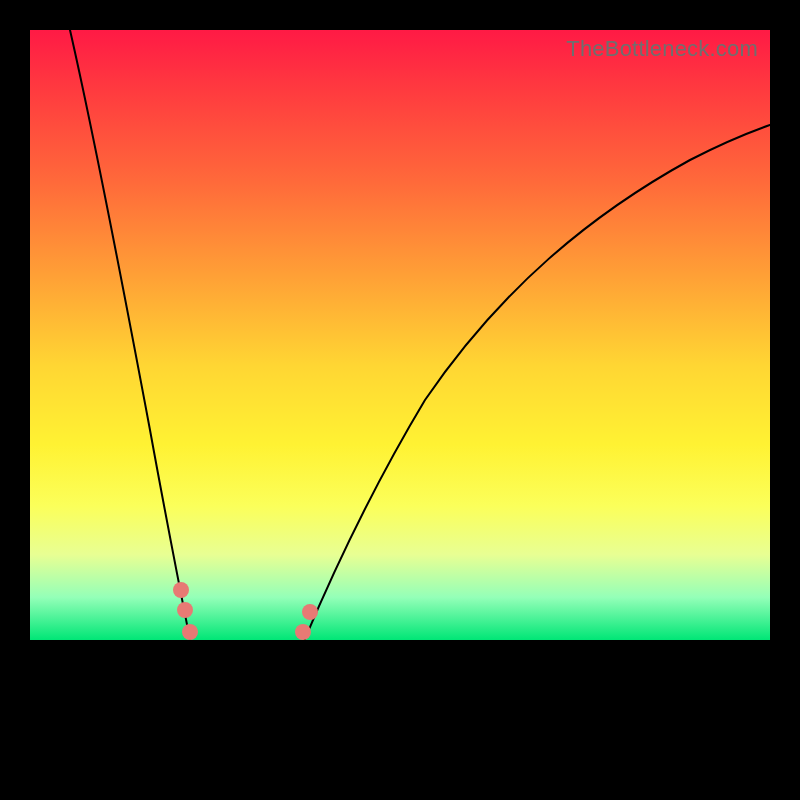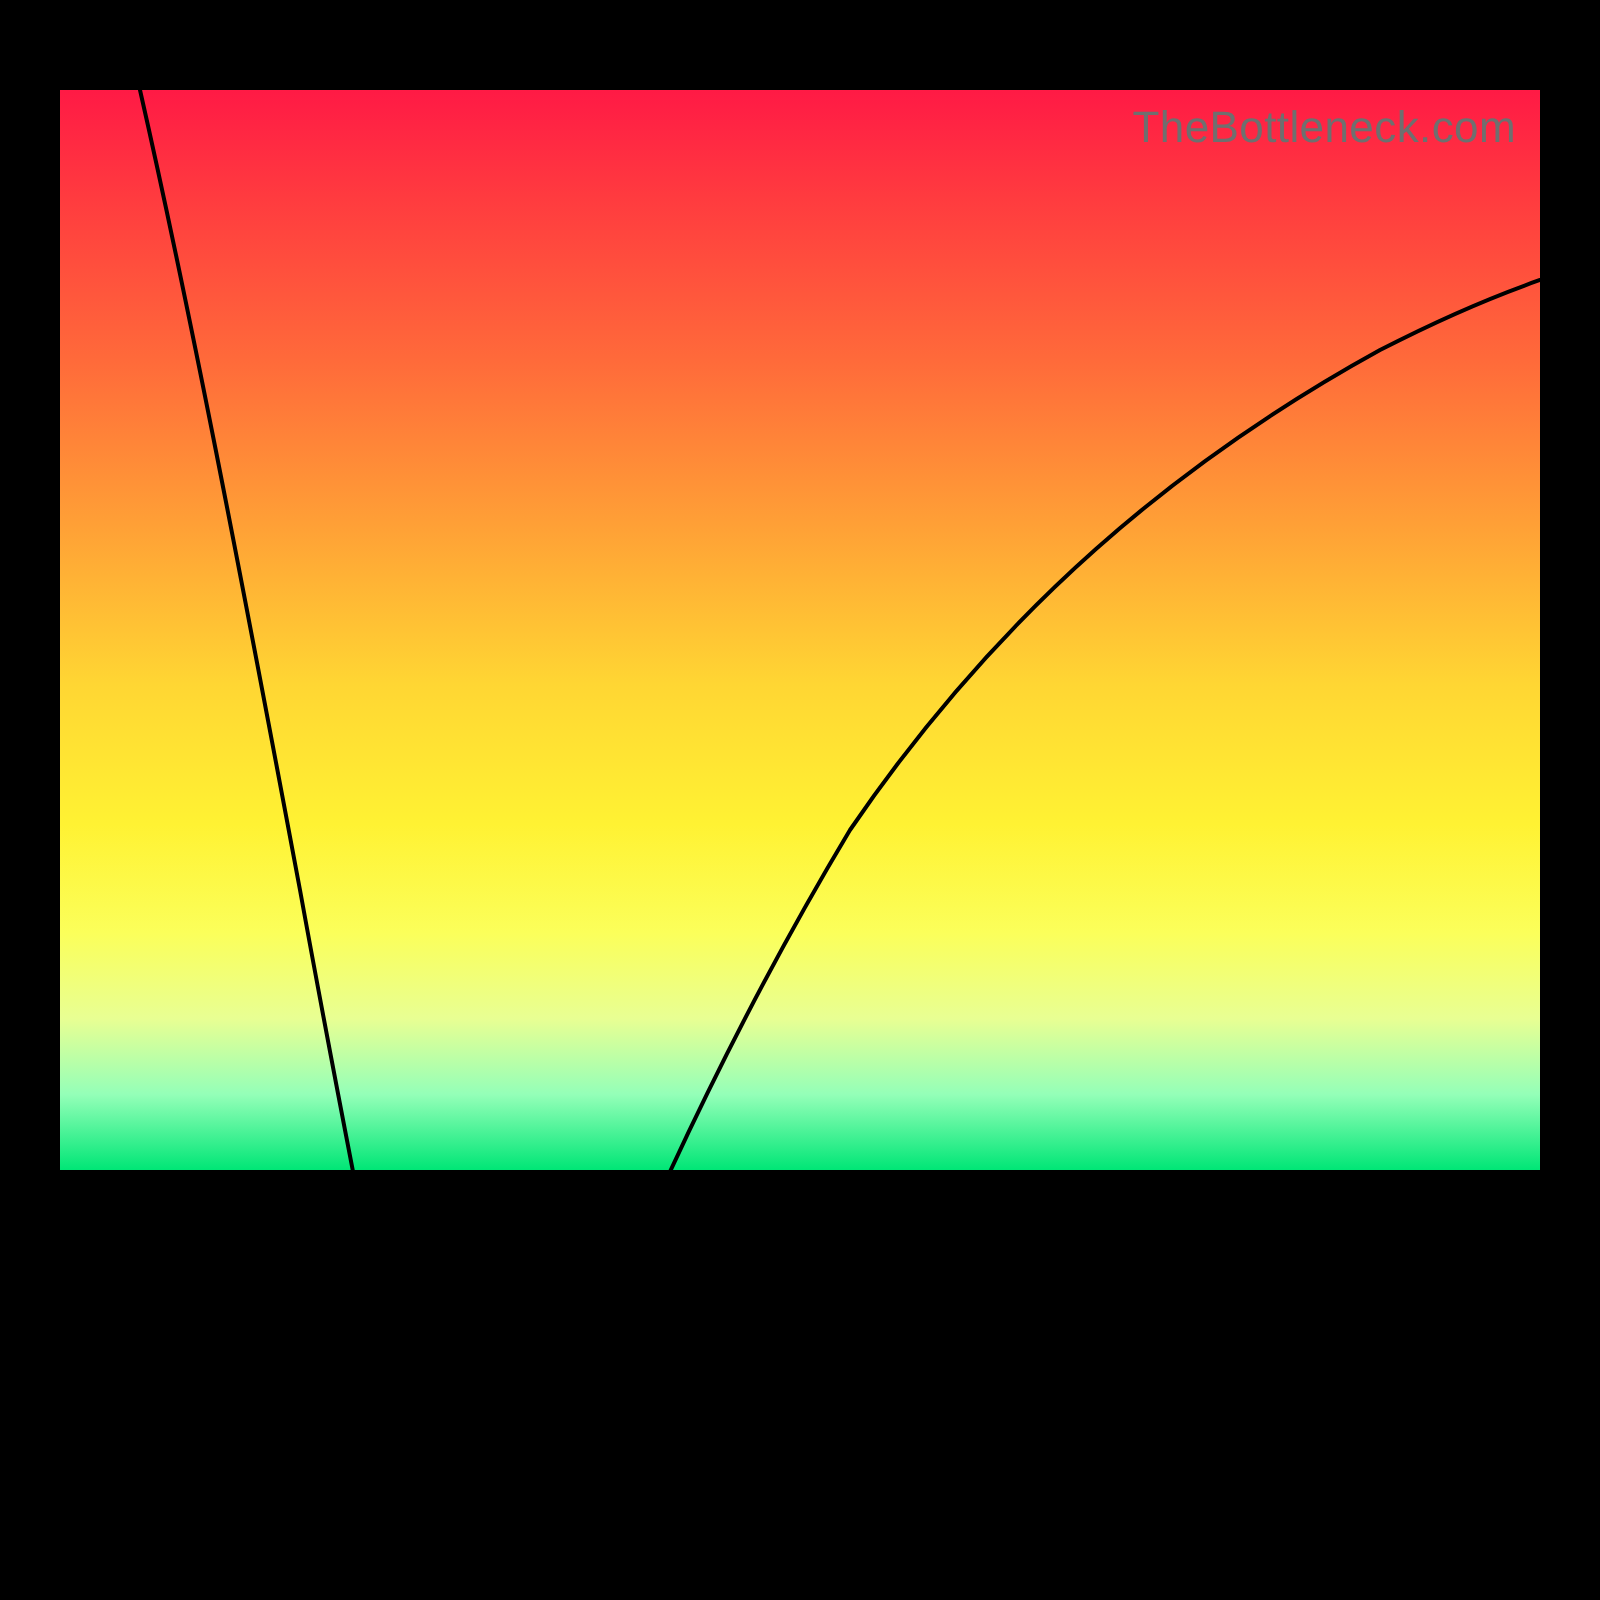--- a/index.html
+++ b/index.html
@@ -7,23 +7,23 @@
     padding: 0;
     width: 800px;
     height: 800px;
     background: #000;
     overflow: hidden;
     font-family: Arial, Helvetica, sans-serif;
   }
   .frame {
     position: absolute;
     left: 30px;
-    top: 45px;
+    top: 30px;
     width: 740px;
-    height: 540px;
+    height: 610px;
     background: linear-gradient(
       to bottom,
       #ff1a45 0%,
       #ff3b3f 10%,
       #ff6a3a 25%,
       #ff9f36 40%,
       #ffd633 55%,
       #fff233 68%,
       #fbff5a 78%,
       #e8ff93 86%,

